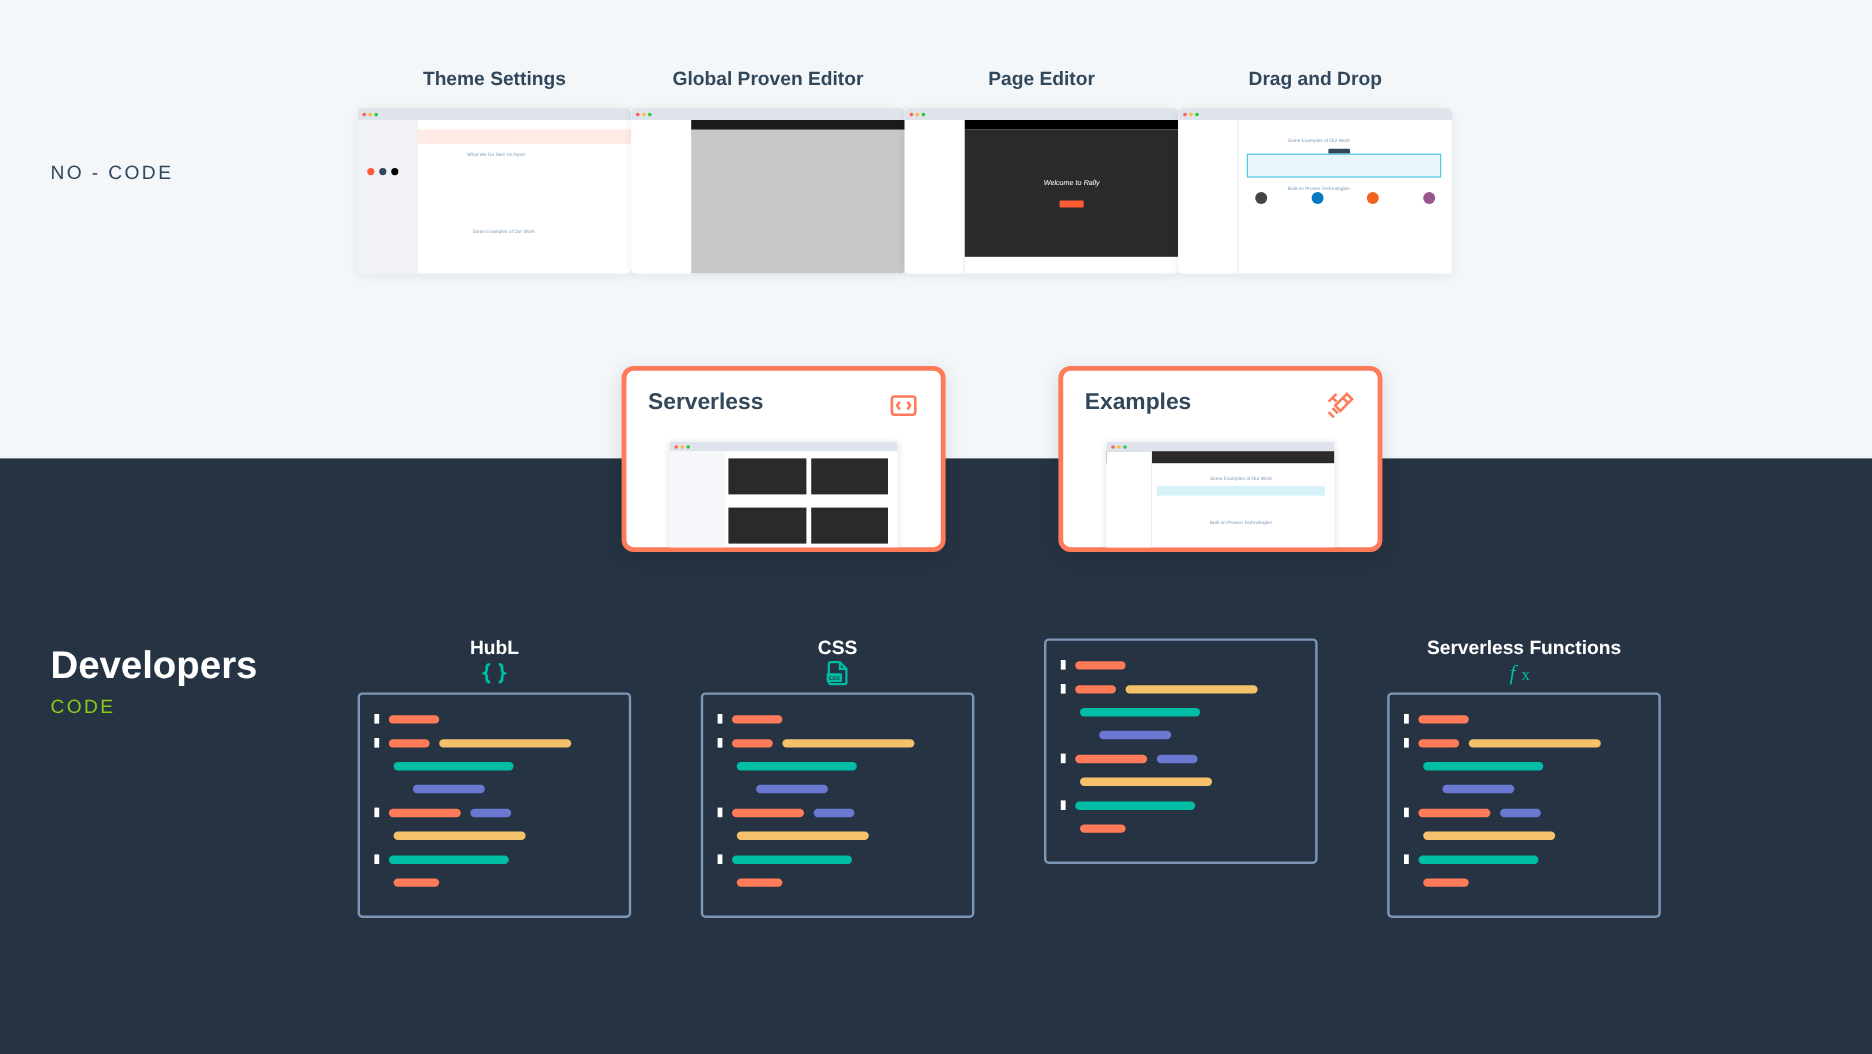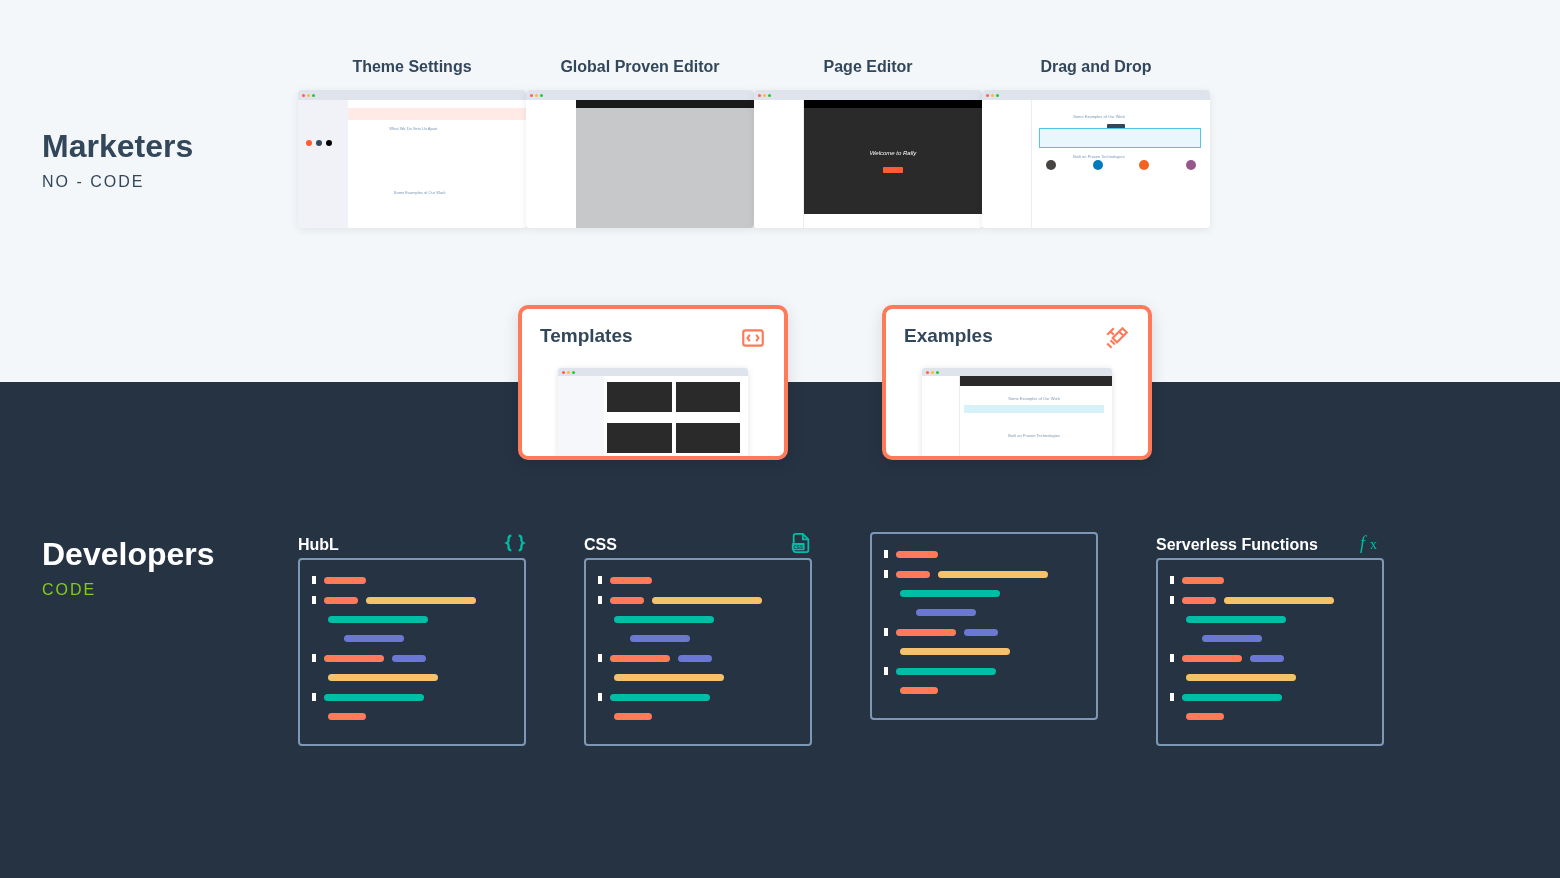--- a/index.html
+++ b/index.html
@@ -158,20 +158,21 @@
   top: 150px;
   left: 298px;
   display: flex;
   gap: 58px;
 }
 .code-col { width: 228px; }
 .code-heading {
   display: flex;
   justify-content: space-between;
   align-items: center;
+  flex-direction: column;
 }
 .code-title { font-size: 16px; font-weight: 700; color: #fff; }
 .code-icon-wrap { color: #00bda5; }
 .code-box {
   width: 228px;
   height: 188px;
   border: 2px solid #7c98b6;
   border-radius: 4px;
   padding: 16px 12px;
 }
@@ -183,21 +184,20 @@
 .c-orange { background:#ff7a59; }
 .c-yellow { background:#f5c26b; }
 .c-teal { background:#00bda5; }
 .c-purple { background:#6a78d1; }
 </style>
 </head>
 <body>
 
 <div class="top-section">
   <div class="side-label marketers-label">
-    <div class="side-title">Marketers</div>
     <div class="side-sub">NO - CODE</div>
   </div>
 
   <div class="tools-row">
 
     <div class="tool-col">
       <div class="tool-heading">Theme Settings</div>
       <div class="screenshot">
         <div class="browser-bar">
             <div class="dot r"></div>
@@ -271,21 +271,21 @@
             <div class="lg" style="background:#96588a;"></div>
           </div>
         </div>
       </div>
     </div>
   </div>
 </div>
 
 <div class="mid-row">
   <div class="mid-card">
-    <div class="mid-card-title">Templates</div>
+    <div class="mid-card-title">Serverless</div>
     <div class="mid-icon">
       <svg width="26" height="26" viewBox="0 0 24 24" fill="none" stroke="#ff7a59" stroke-width="2">
         <rect x="3" y="5" width="18" height="14" rx="2"></rect>
         <path d="M9 9l-2 3 2 3M15 9l2 3-2 3"></path>
       </svg>
     </div>
     <div class="mid-mock mm-templates">
       <div class="browser-bar">
           <div class="dot r"></div>
           <div class="dot y"></div>

